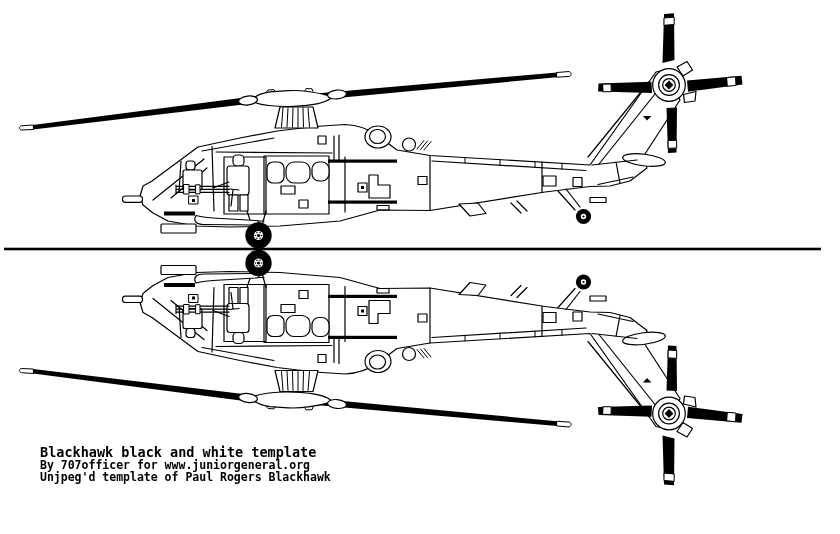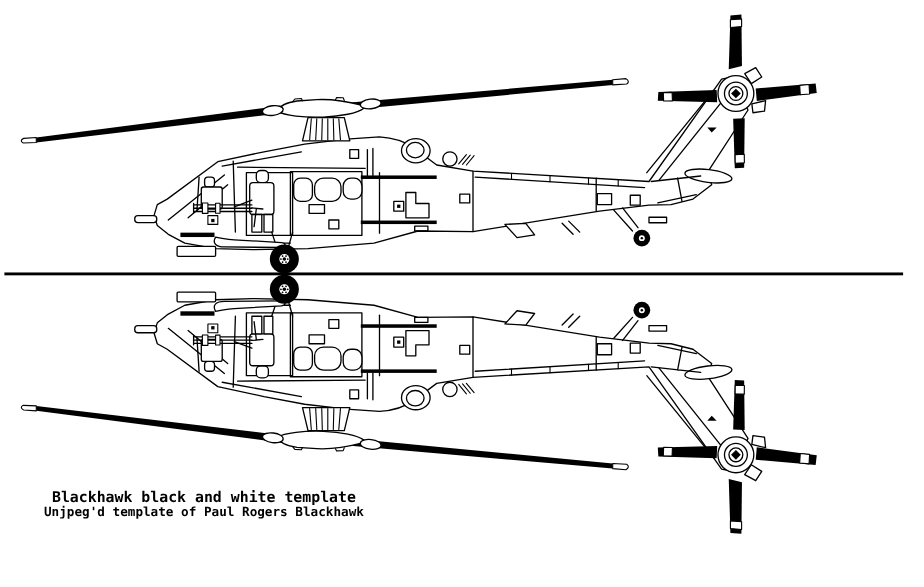--- a/index.html
+++ b/index.html
@@ -1,16 +1,16 @@
 <!DOCTYPE html>
 <html><head>
 <meta charset="utf-8">
 <style>
   html,body{margin:0;padding:0;background:#fff;}
-  .sheet{position:relative;width:840px;height:534px;background:#ffffff;overflow:hidden;text-align:center;}
+  .sheet{position:relative;width:840px;height:534px;background:#ffffff;overflow:hidden;}
   .sheet svg{position:absolute;left:0;top:0;}
   .ln{fill:none;stroke:#000;stroke-width:1.2;stroke-linejoin:round;stroke-linecap:round;}
   .wh{fill:#fff;stroke:#000;stroke-width:1.2;stroke-linejoin:round;stroke-linecap:round;}
   .bk{fill:#000;stroke:none;}
   .thin{stroke-width:1;}
   .caption{position:absolute;left:40px;top:445px;color:#000;
            font-family:"DejaVu Sans Mono","Liberation Mono",monospace;font-weight:bold;}
   .caption .t{font-size:13.5px;line-height:14px;white-space:pre;}
   .caption .s{font-size:11.5px;line-height:12.3px;white-space:pre;}
 </style>
@@ -167,16 +167,17 @@
 
   <rect class="bk" x="4" y="247.7" width="817" height="2.6"></rect>
 
   <use href="#blackhawk"></use>
 
   <use href="#blackhawk" transform="matrix(1 0 0 -1 0 498.5)"></use>
 </svg>
 
 <div class="caption">
   <div class="t">Blackhawk black and white template</div>
+  <div class="s">By 707officer for www.juniorgeneral.org</div>
   <div class="s">Unjpeg'd template of Paul Rogers Blackhawk</div>
 </div>
 
 </div>
 
 </body></html>

